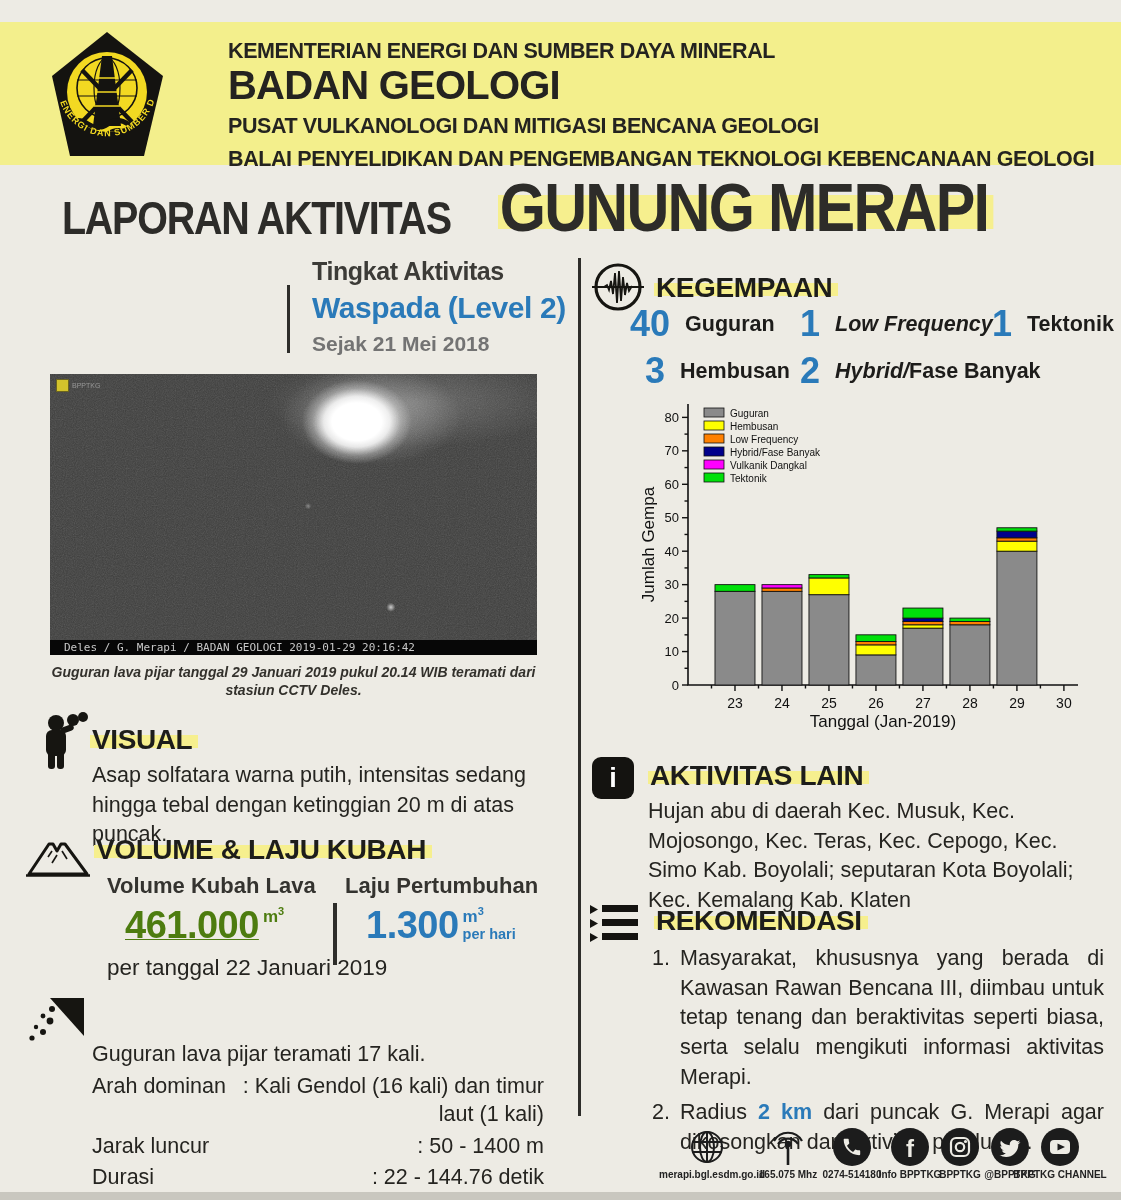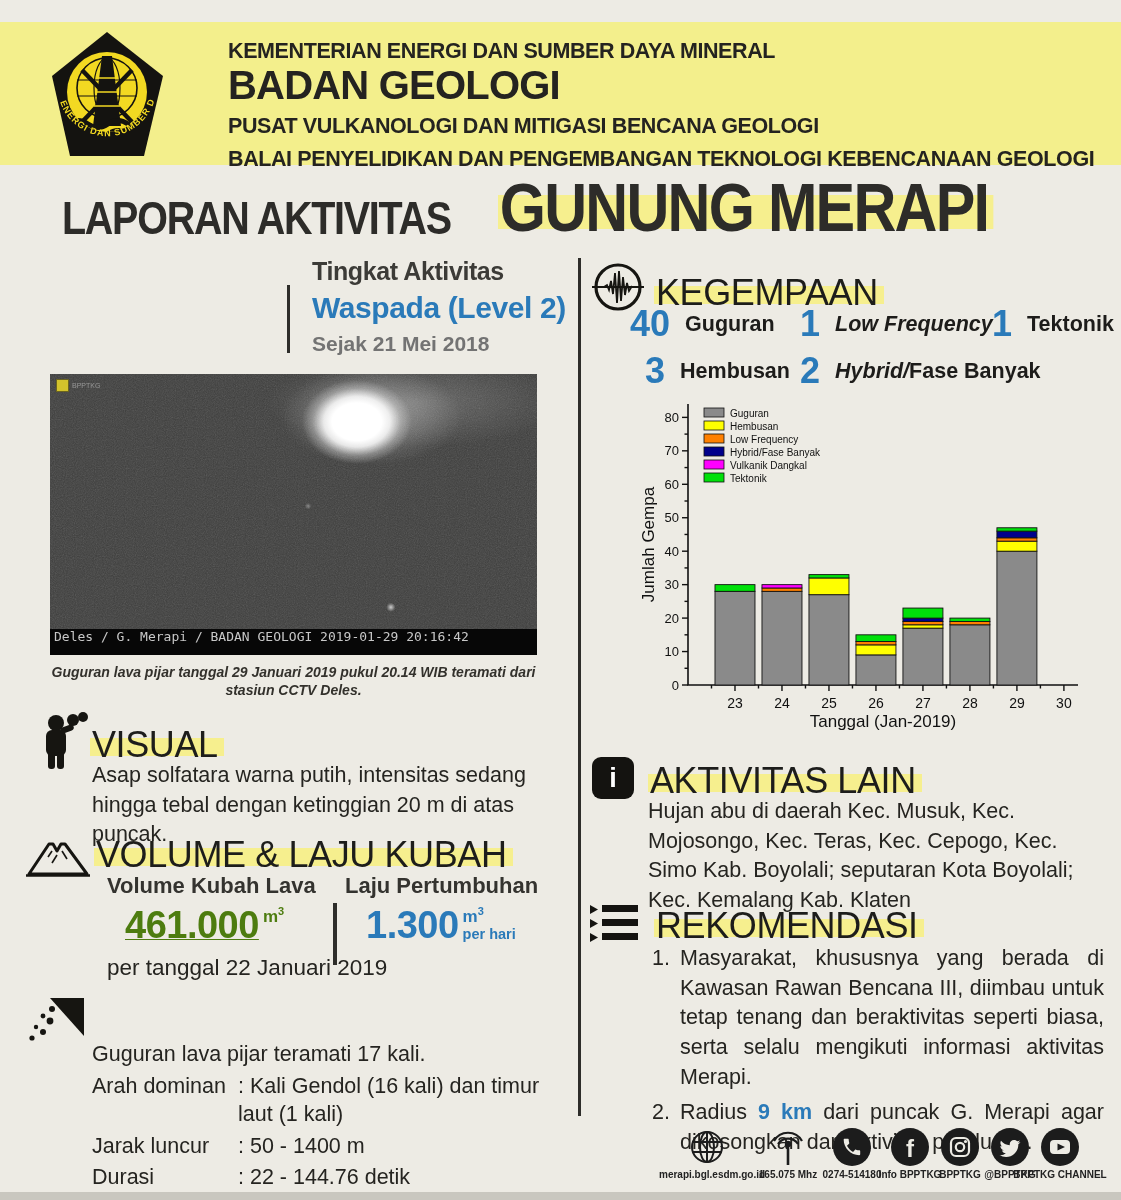--- a/index.html
+++ b/index.html
@@ -1,20 +1,20 @@
 <!DOCTYPE html>
 <html style="--hly: #f6ef8e;"><head>
 <meta charset="utf-8">
 <style>
   html,body{margin:0;padding:0;}
   body{font-family:"Liberation Sans",sans-serif;background:#d8d6cf;}
   #poster{position:relative;width:1121px;height:1200px;background:#edebe4;overflow:hidden;margin:0 auto;}
   .abs{position:absolute;}
   .hl{background:linear-gradient(transparent 34%, var(--hly,#f6ef8e) 34%, var(--hly,#f6ef8e) 78%, transparent 78%);padding:0 6px 0 2px;}
-  .heading{font-size:36px;font-weight:400;letter-spacing:-0.4px;color:#1d1d1b;white-space:nowrap;}
+  .heading{font-size:28px;font-weight:700;letter-spacing:-0.4px;color:#1d1d1b;white-space:nowrap;}
   .bodytxt{font-size:21.5px;font-weight:500;line-height:1.38;color:#252420;}
   .blue{color:#2a7ab9;}
   
   #band{left:0;top:22px;width:1121px;height:143px;background:#f3ef8c;}
   #hdrtxt{left:228px;top:39px;color:#242320;}
   #hdrtxt .l1{font-size:21.5px;font-weight:700;letter-spacing:-0.4px;}
   #hdrtxt .l2{font-size:40px;font-weight:800;letter-spacing:-0.8px;line-height:1.05;}
   #hdrtxt .l3,#hdrtxt .l4{font-size:21.5px;font-weight:700;letter-spacing:-0.4px;margin-top:8px;}
   
   #t-lap{left:62px;top:190px;font-size:47px;font-weight:800;letter-spacing:-1.5px;color:#2d2c29;transform:scaleX(.84);transform-origin:left top;white-space:nowrap;}
@@ -26,36 +26,36 @@
   
   #cctv{left:50px;top:374px;width:487px;height:281px;background:#3d3d3c;overflow:hidden;}
   #cctv .glow{position:absolute;left:0;top:0;right:0;bottom:0;
     background:
       radial-gradient(ellipse 55px 42px at 63% 17%, #ffffff 0 45%, rgba(255,255,255,.85) 60%, rgba(230,230,230,.35) 80%, transparent 100%),
       radial-gradient(ellipse 130px 70px at 66% 15%, rgba(255,255,255,.38), transparent 70%),
       radial-gradient(ellipse 200px 60px at 75% 10%, rgba(235,235,235,.22), transparent 75%),
       radial-gradient(circle 6px at 70% 83%, rgba(220,220,220,.9), transparent 75%),
       radial-gradient(circle 4px at 53% 47%, rgba(200,200,200,.5), transparent 80%);}
   #cctv .noise{position:absolute;left:0;top:0;width:100%;height:100%;opacity:.22;}
-  #cam-ts{position:absolute;left:0;bottom:0;width:100%;height:26px;background:#070707;color:#c8c8c8;
-    font-family:"DejaVu Sans Mono",monospace;font-size:13px;line-height:15px;padding-left:4px;box-sizing:border-box;}
+  #cam-ts{position:absolute;left:0;bottom:0;width:100%;height:15px;background:#070707;color:#c8c8c8;
+    font-family:"DejaVu Sans Mono",monospace;font-size:11px;line-height:15px;padding-left:14px;box-sizing:border-box;}
   #cam-logo{position:absolute;left:6px;top:5px;display:flex;align-items:center;gap:3px;}
   #cam-logo .sq{width:11px;height:11px;background:#d3c32c;border:1px solid #6b6420;}
   #cam-logo .tx{font-size:7px;color:rgba(255,255,255,.4);line-height:1.1;}
   #caption{left:50px;top:663px;width:487px;text-align:center;font-size:14px;font-style:italic;font-weight:700;color:#33312c;line-height:1.32;}
   
   .bignum{font-size:38px;font-weight:800;letter-spacing:-0.5px;line-height:1;}
   .unitstack{display:inline-block;vertical-align:top;margin-left:4px;line-height:1;}
   .unitstack .u{font-size:17px;font-weight:800;}
   .unitstack .u sup{font-size:11px;}
   .unitstack .s{font-size:14.5px;font-weight:800;margin-top:2px;}
   
   .grow{display:flex;font-size:21.5px;font-weight:500;color:#252420;line-height:1.32;}
   .grow .lab{width:146px;flex:0 0 146px;}
-  .grow .val{flex:1;}
+  .grow .val{flex:1;text-align:right;}
   
   .count{display:flex;align-items:center;white-space:nowrap;}
   .count .num{font-size:36px;font-weight:800;line-height:1;}
   .count .lblwrap{margin-left:15px;font-size:21.5px;font-weight:600;color:#1d1c1a;}
   .count .em{font-style:italic;}
   
   .rito{display:flex;margin-bottom:6px;}
   .rito .n{flex:0 0 28px;font-size:21.5px;font-weight:500;color:#252420;line-height:1.38;}
   .rito p{margin:0;text-align:justify;font-size:21.5px;font-weight:500;color:#252420;line-height:1.38;}
   
@@ -336,21 +336,21 @@
     </g>
   </svg>
   <div class="abs heading" style="left:654px;top:905px;"><span class="hl">REKOMENDASI</span></div>
   <div class="abs" style="left:652px;top:944px;width:452px;">
     <div class="rito">
       <span class="n">1.</span>
       <p><span>Masyarakat, khususnya yang berada di Kawasan Rawan Bencana III, diimbau untuk tetap tenang dan beraktivitas seperti biasa, serta selalu mengikuti informasi aktivitas Merapi.</span><span class="blue" style="font-weight: 600; color: rgb(42, 122, 185);"></span><span></span></p>
     </div>
     <div class="rito">
       <span class="n">2.</span>
-      <p><span>Radius </span><span class="blue" style="font-weight: 600; color: rgb(42, 122, 185);">9 km</span><span> dari puncak G. Merapi agar dikosongkan dari aktivitas penduduk.</span></p>
+      <p><span>Radius </span><span class="blue" style="font-weight: 600; color: rgb(42, 122, 185);">2 km</span><span> dari puncak G. Merapi agar dikosongkan dari aktivitas penduduk.</span></p>
     </div>
   </div>
 
   <div class="contact" style="left:707px;">
     <div class="ic">
         <svg width="38" height="38" viewBox="0 0 38 38">
       <g fill="none" stroke="#1c1c1c" stroke-width="2">
         <circle cx="19" cy="19" r="15"></circle>
             <ellipse cx="19" cy="19" rx="7" ry="15"></ellipse>
         <line x1="4" y1="14" x2="34" y2="14"></line>

